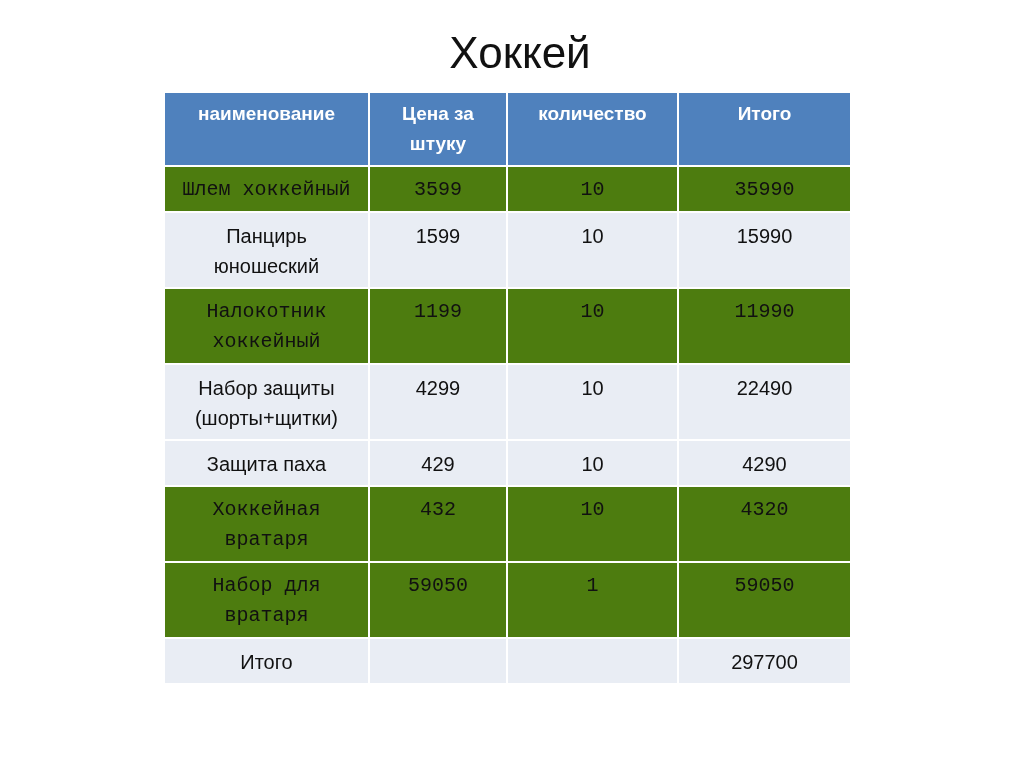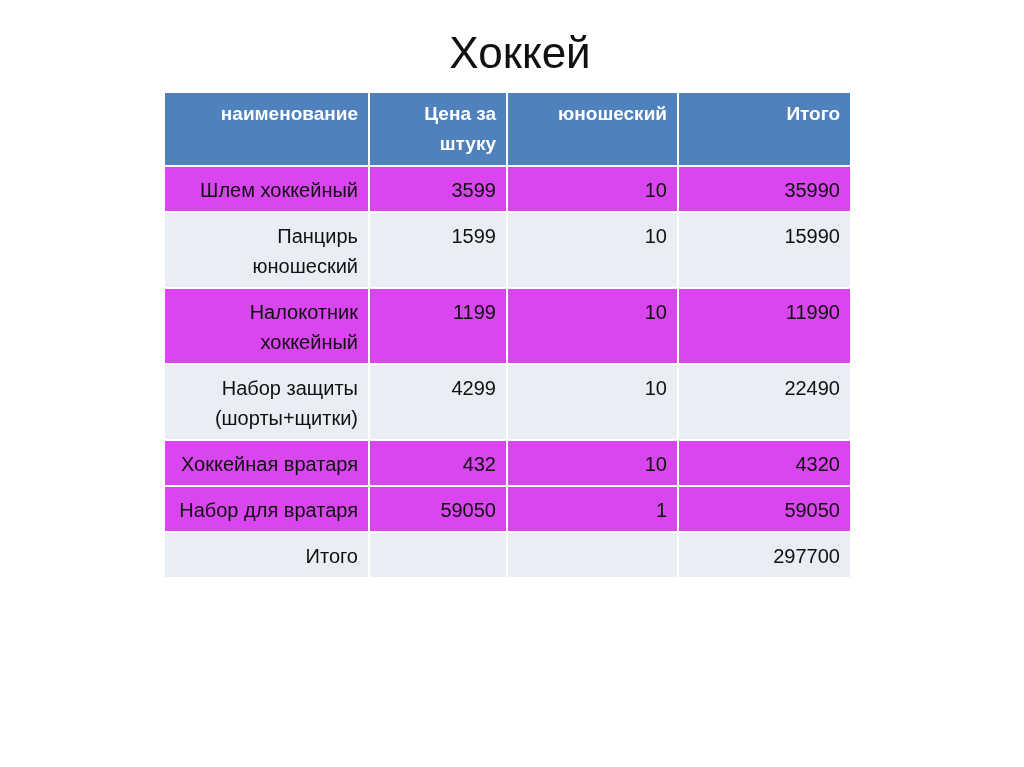--- a/index.html
+++ b/index.html
@@ -1,41 +1,41 @@
 <!DOCTYPE html>
 <html><head>
 <meta charset="utf-8">
 <style>
   html,body{margin:0;padding:0;}
   body{width:1024px;height:767px;background:#ffffff;position:relative;overflow:hidden;font-family:"Liberation Sans","DejaVu Sans",sans-serif;}
   .title{position:absolute;left:0;top:28px;width:1040px;text-align:center;font-size:44px;color:#111;}
   table{position:absolute;left:163px;top:91px;width:687px;border-collapse:collapse;table-layout:fixed;}
-  td,th{border:2px solid #ffffff;vertical-align:top;text-align:right;padding:8px 10px 6px 10px;font-size:20px;line-height:30px;color:#111;}
+  td,th{border:2px solid #ffffff;vertical-align:top;text-align:center;padding:8px 10px 6px 10px;font-size:20px;line-height:30px;color:#111;}
   th{background:#4f81bd;color:#ffffff;font-weight:bold;font-size:19px;line-height:30px;padding-top:6px;}
-  tr.odd td{background:#d946ef;}
+  tr.odd td{background:#4d7c0f;font-family:Liberation Mono, monospace;}
   tr.even td{background:#e9edf4;margin-top:7px;}
   .h-header{height:58px;}
 </style>
 </head>
 <body>
 
 <div class="title">Хоккей</div>
 
 <table>
   <colgroup>
     <col style="width:205px">
       <col style="width:138px">
       <col style="width:171px">
       <col style="width:173px">
   </colgroup>
   <thead>
     <tr class="h-header">
       <th>наименование</th>
       <th>Цена за штуку</th>
-      <th>юношеский</th>
+      <th>количество</th>
       <th>Итого</th>
     </tr>
   </thead>
   <tbody>
     <tr class="odd">
       <td>Шлем хоккейный</td>
       <td>3599</td>
       <td>10</td>
       <td>35990</td>
     </tr>
@@ -50,20 +50,26 @@
       <td>1199</td>
       <td>10</td>
       <td>11990</td>
     </tr>
     <tr class="even">
       <td>Набор защиты (шорты+щитки)</td>
       <td>4299</td>
       <td>10</td>
       <td>22490</td>
     </tr>
+    <tr class="even">
+      <td>Защита паха</td>
+      <td>429</td>
+      <td>10</td>
+      <td>4290</td>
+    </tr>
     <tr class="odd">
       <td>Хоккейная вратаря</td>
       <td>432</td>
       <td>10</td>
       <td>4320</td>
     </tr>
     <tr class="odd">
       <td>Набор для вратаря</td>
       <td>59050</td>
       <td>1</td>

